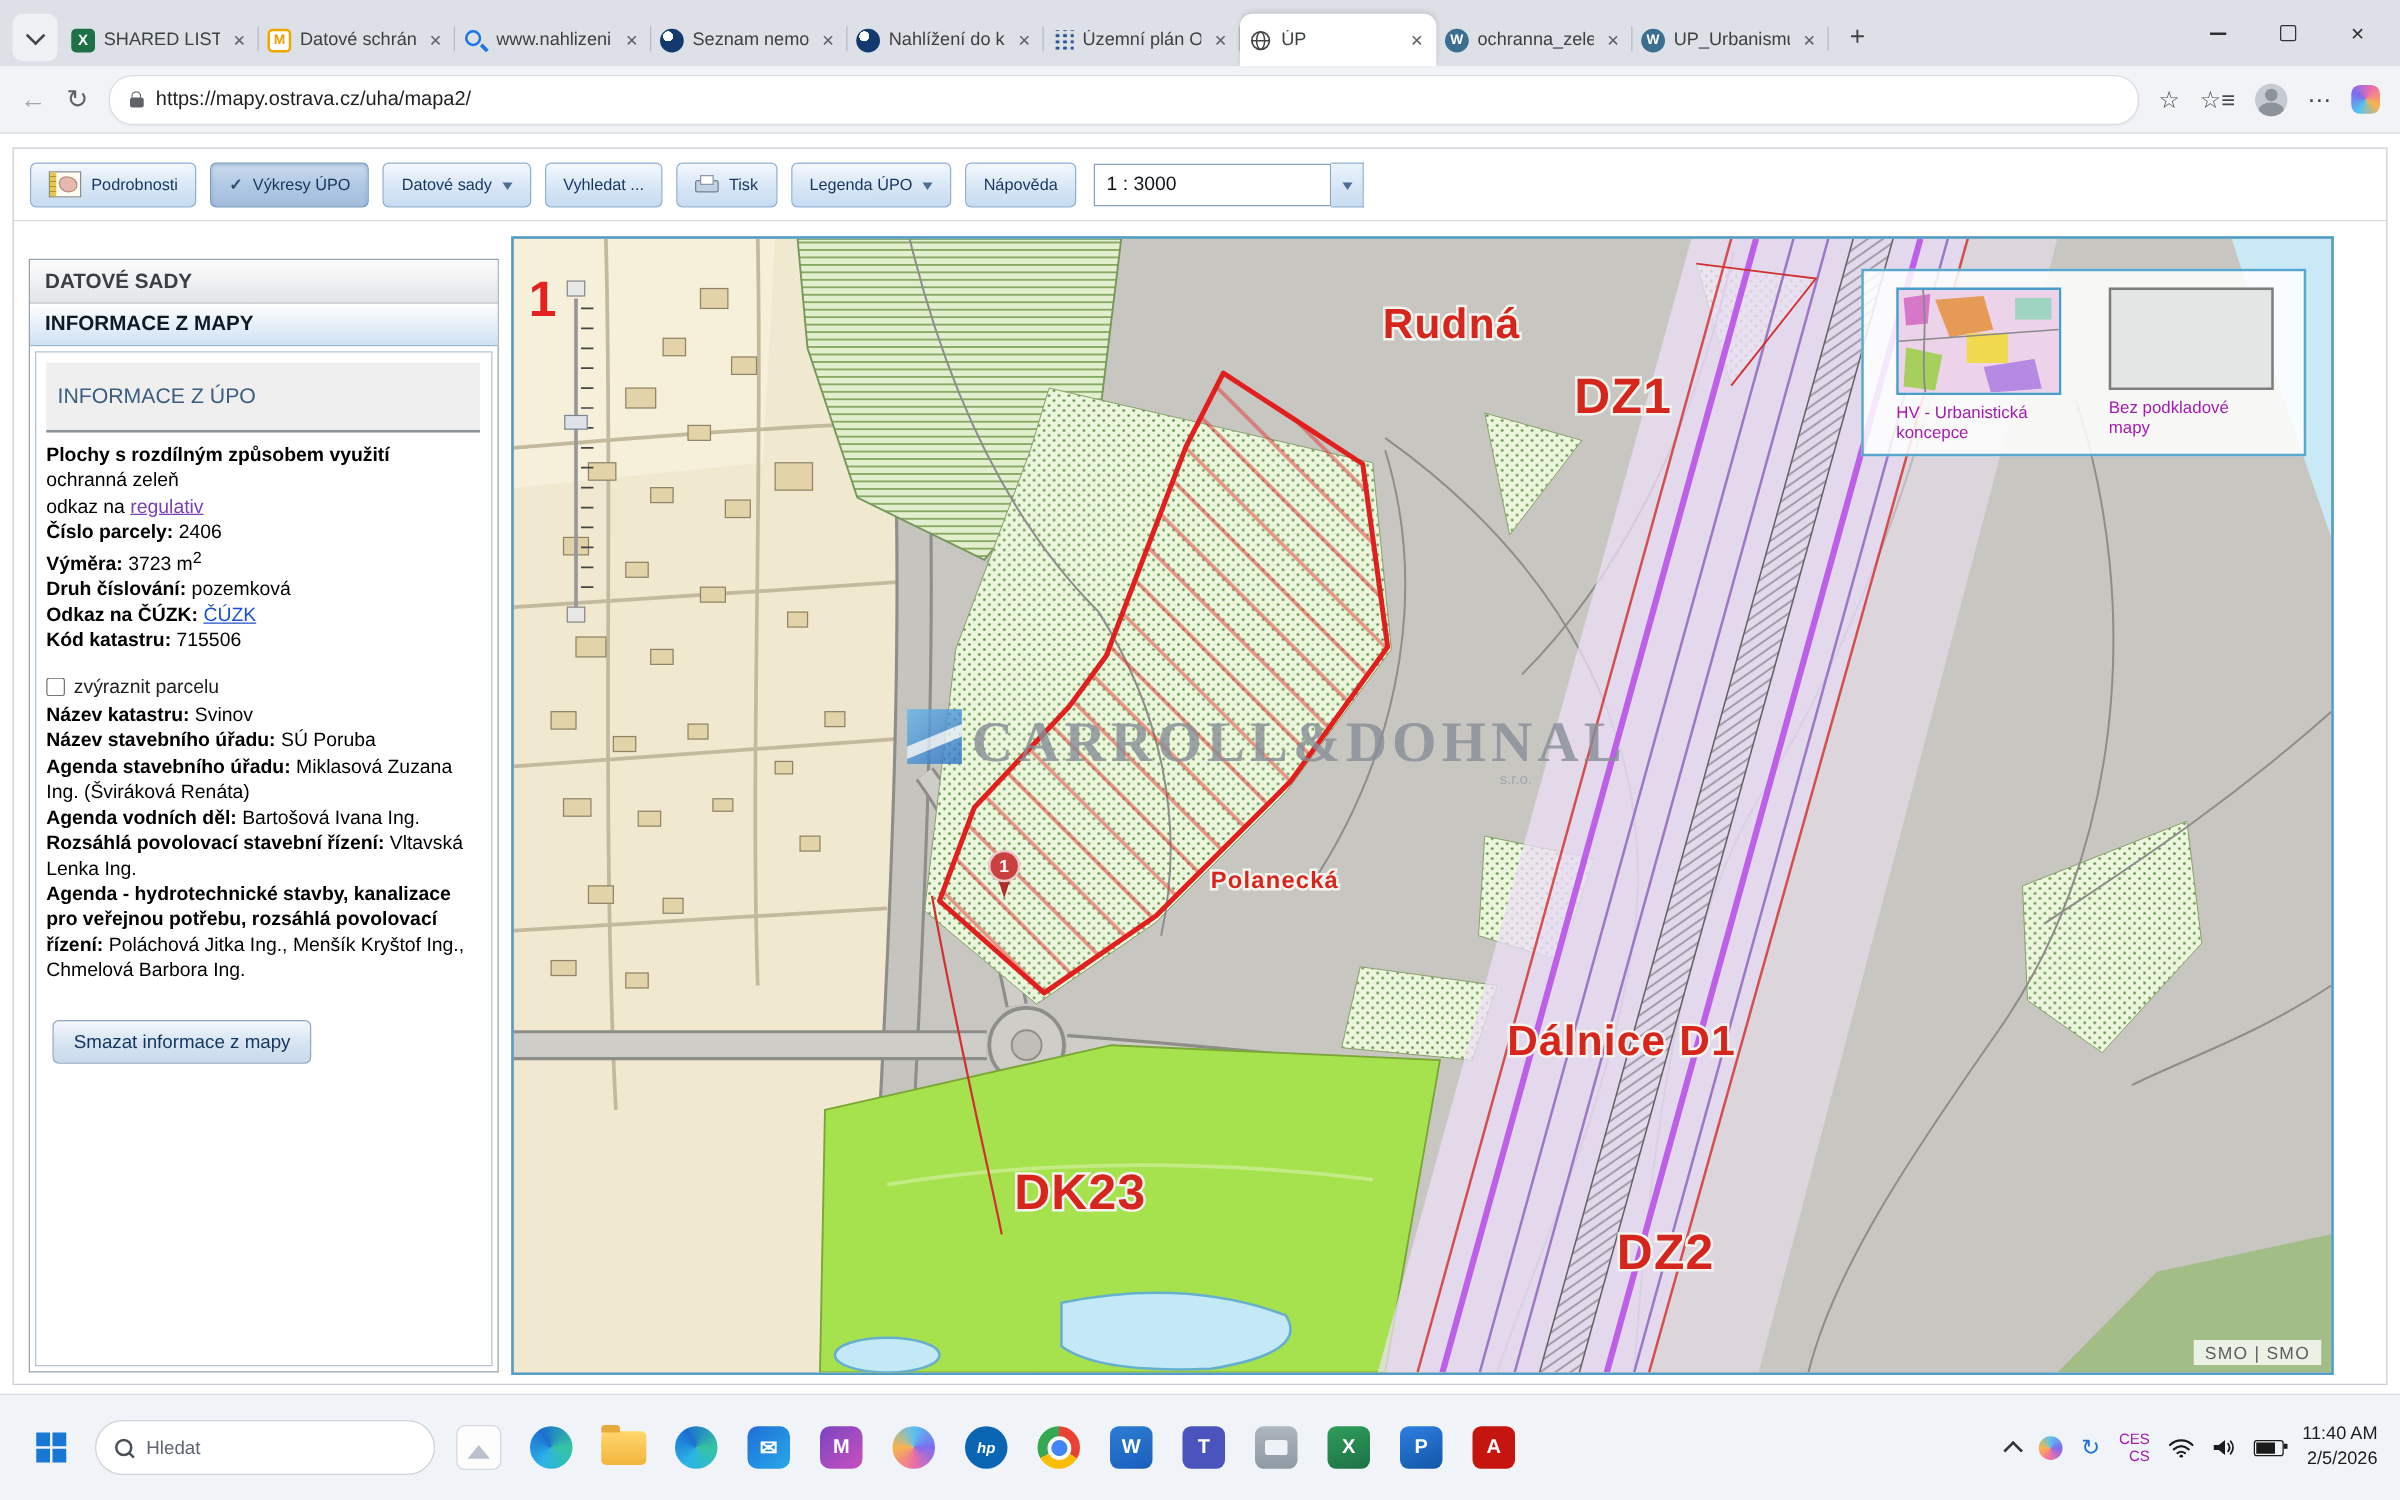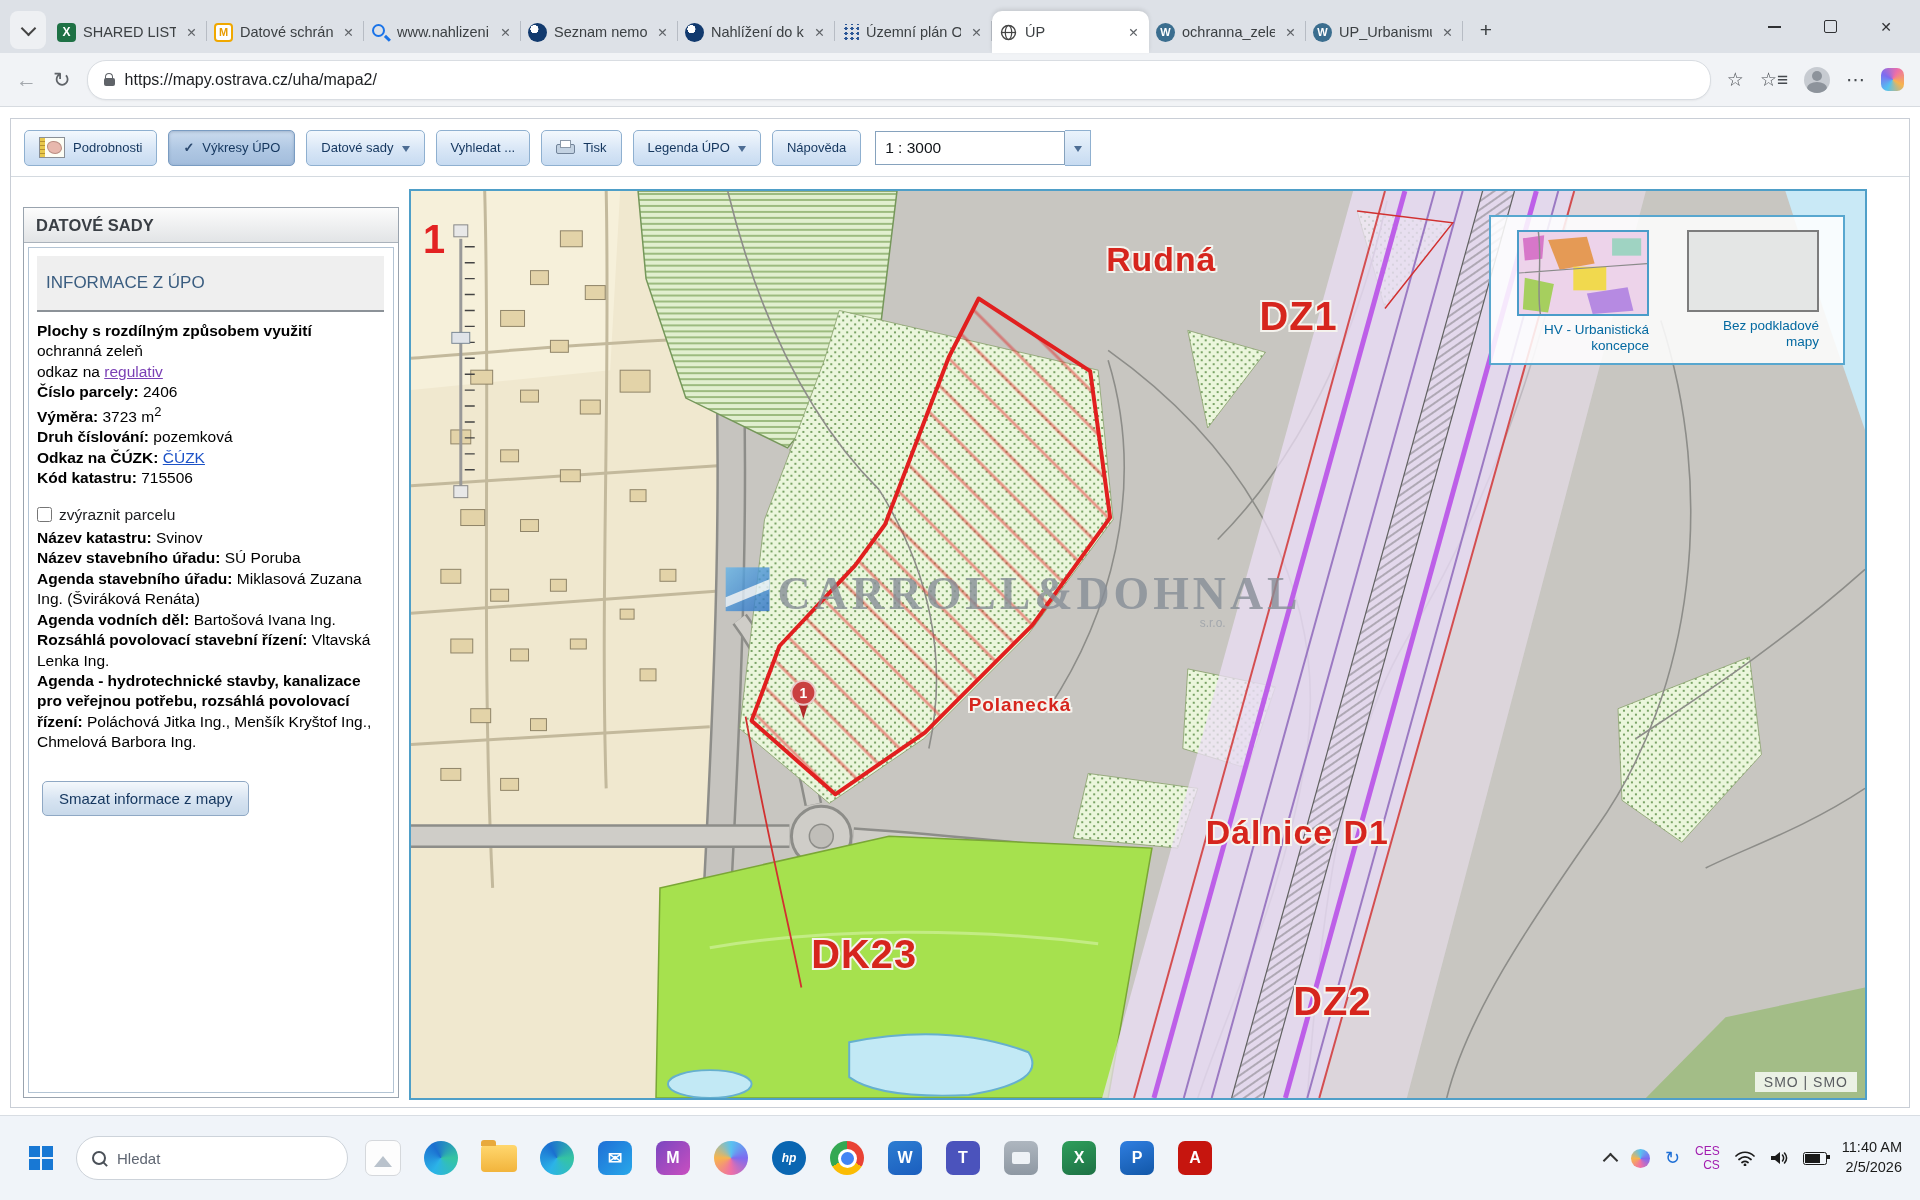--- a/index.html
+++ b/index.html
@@ -118,21 +118,21 @@
           stroke:#f5f3ee;stroke-width:4px;paint-order:stroke;letter-spacing:1px}
   .wmark{font-family:"Liberation Serif",serif;font-weight:bold;fill:#878e97;letter-spacing:4px}
 
   .legend{position:absolute;right:20px;top:24px;width:356px;height:150px;
           background:rgba(255,255,255,.86);border:2px solid #58a7cf;display:flex;gap:38px;
           padding:13px 26px;box-sizing:border-box;z-index:5}
   .leg-item{display:flex;flex-direction:column;align-items:center;gap:6px;width:134px}
   .leg-thumb{width:132px;height:86px;box-sizing:border-box}
   .leg-thumb.sel{border:2px solid #4a9cc9}
   .leg-thumb.empty{border:2px solid #7d7d7d;background:#e4e6e5}
-  .leg-cap{font-size:13.5px;color:#0369a1;text-align:right;line-height:1.2}
+  .leg-cap{font-size:13.5px;color:#a21caf;text-align:left;line-height:1.2}
   .smo{position:absolute;right:8px;bottom:6px;background:rgba(255,255,255,.78);padding:2px 9px;
        font-size:14px;color:#5a5d61;letter-spacing:1px;z-index:5}
 
   
   .taskbar{position:absolute;bottom:0;left:0;right:0;height:84px;background:#f0f4f9;
            border-top:1px solid #d8dde3;display:flex;align-items:center;padding:0 18px;gap:12px;z-index:50}
   .searchpill{width:272px;height:44px;border-radius:22px;background:#fff;border:1px solid #cdd3da;
            display:flex;align-items:center;gap:11px;padding:0 15px;color:#5f6672;font-size:15px;box-sizing:border-box}
   .spy-glass{width:10px;height:10px;border:2px solid #4a5058;border-radius:50%;position:relative;flex:none}
   .spy-glass::after{content:"";position:absolute;width:2px;height:6px;background:#4a5058;
@@ -293,20 +293,21 @@
       <div class="scalebox">
         <div class="scale-input">1 : 3000</div>
         <div class="scale-dd">
           <span class="caret"></span>
         </div>
       </div>
     </div>
 
     <div class="sidebar">
       <div class="acc-gray">DATOVÉ SADY</div>
+      <div class="acc-blue">INFORMACE Z MAPY</div>
       <div class="sb-inner">
         <div class="sec-h first">INFORMACE Z ÚPO</div>
         <div class="row"><b>Plochy s rozdílným způsobem využití</b></div>
         <div class="row">ochranná zeleň</div>
         <div class="row">
           <span>odkaz na</span>
           <a class="link-purple">regulativ</a>
         </div>
 
         <div class="row"><b>Číslo parcely:</b> <span>2406</span></div>

